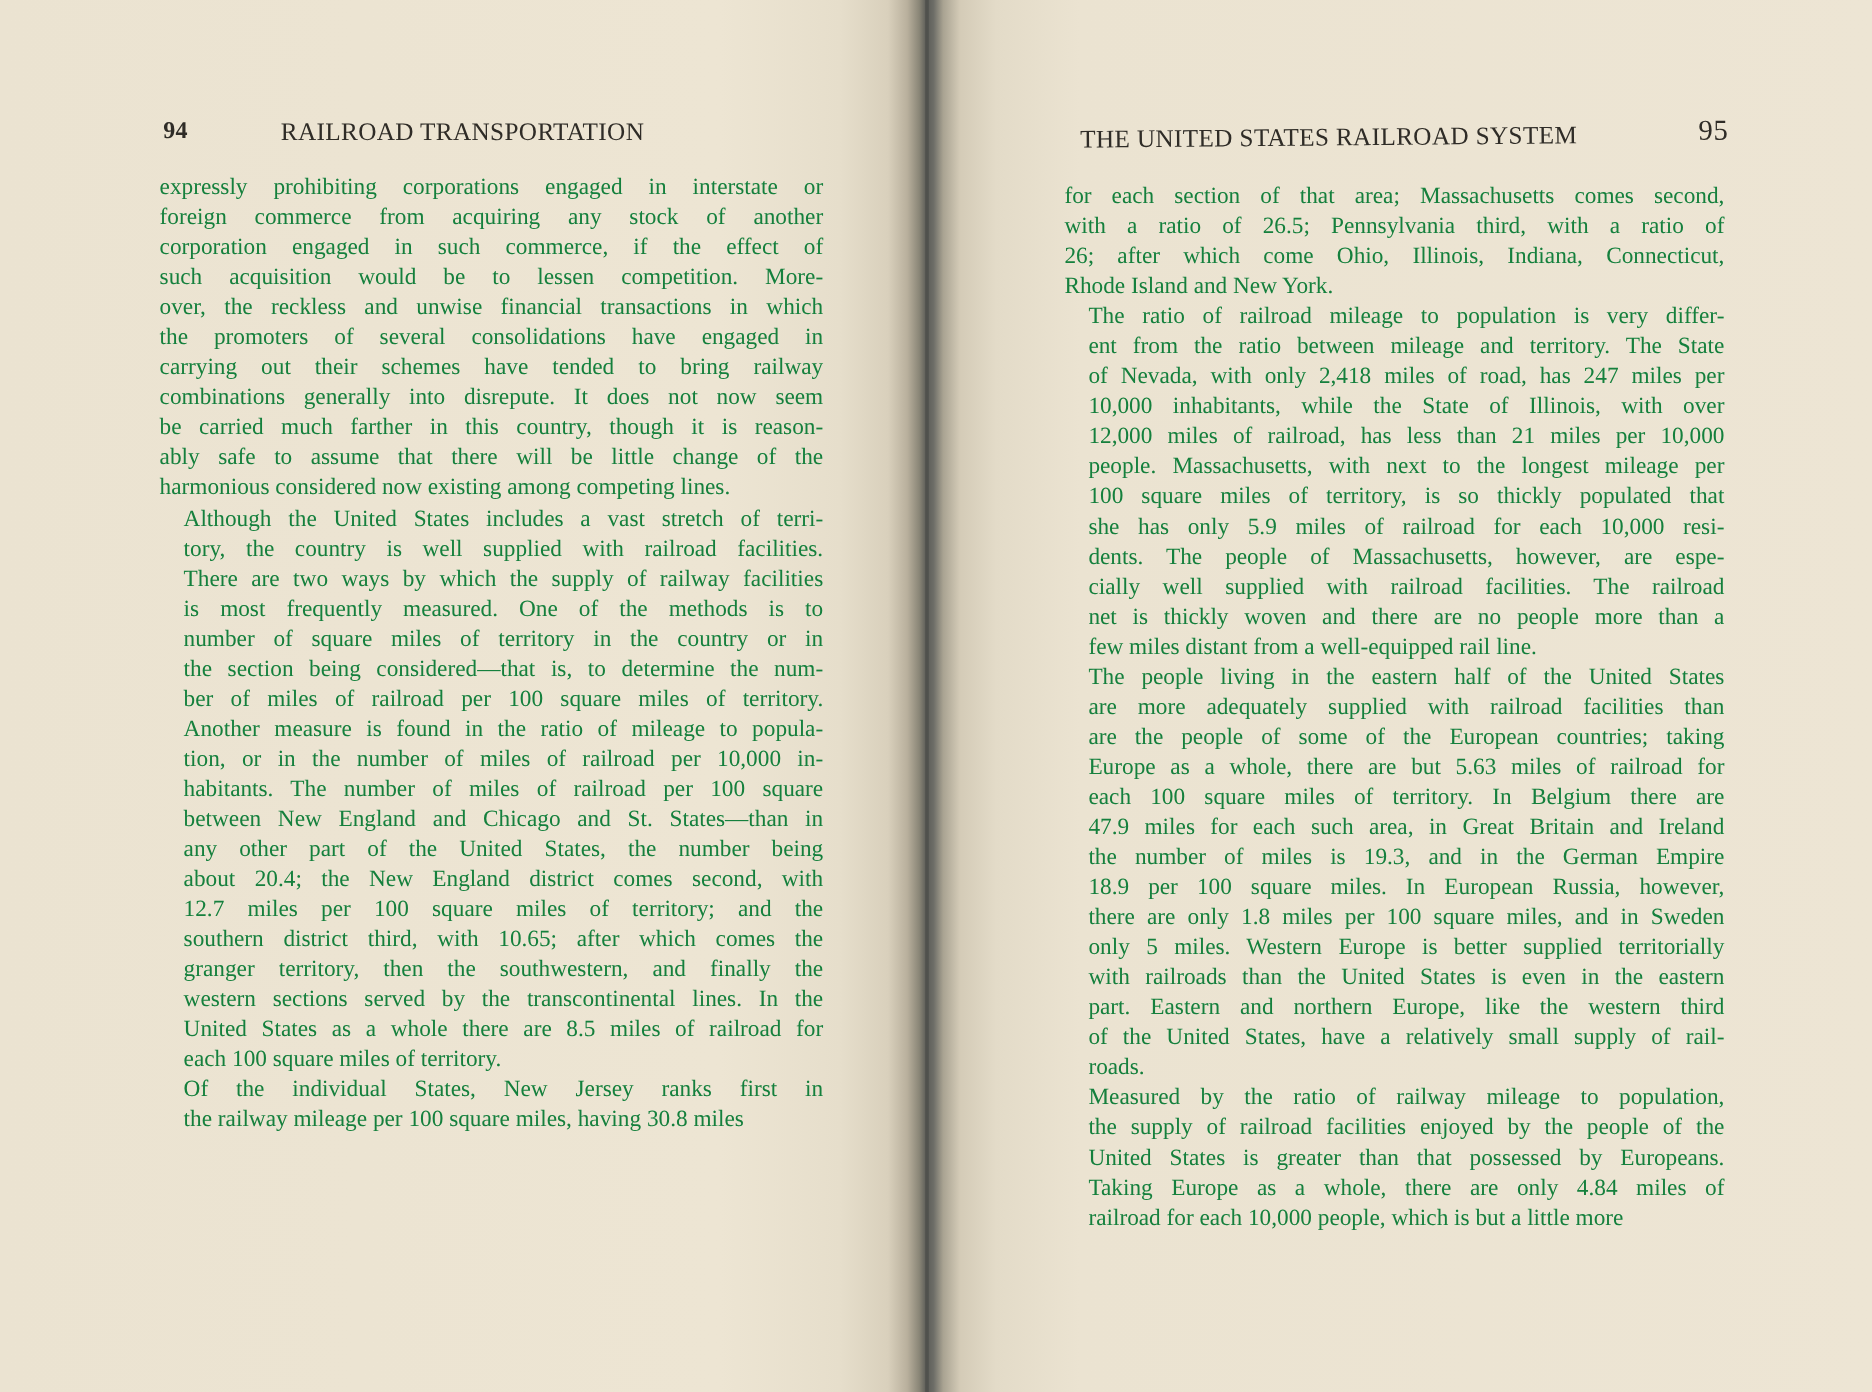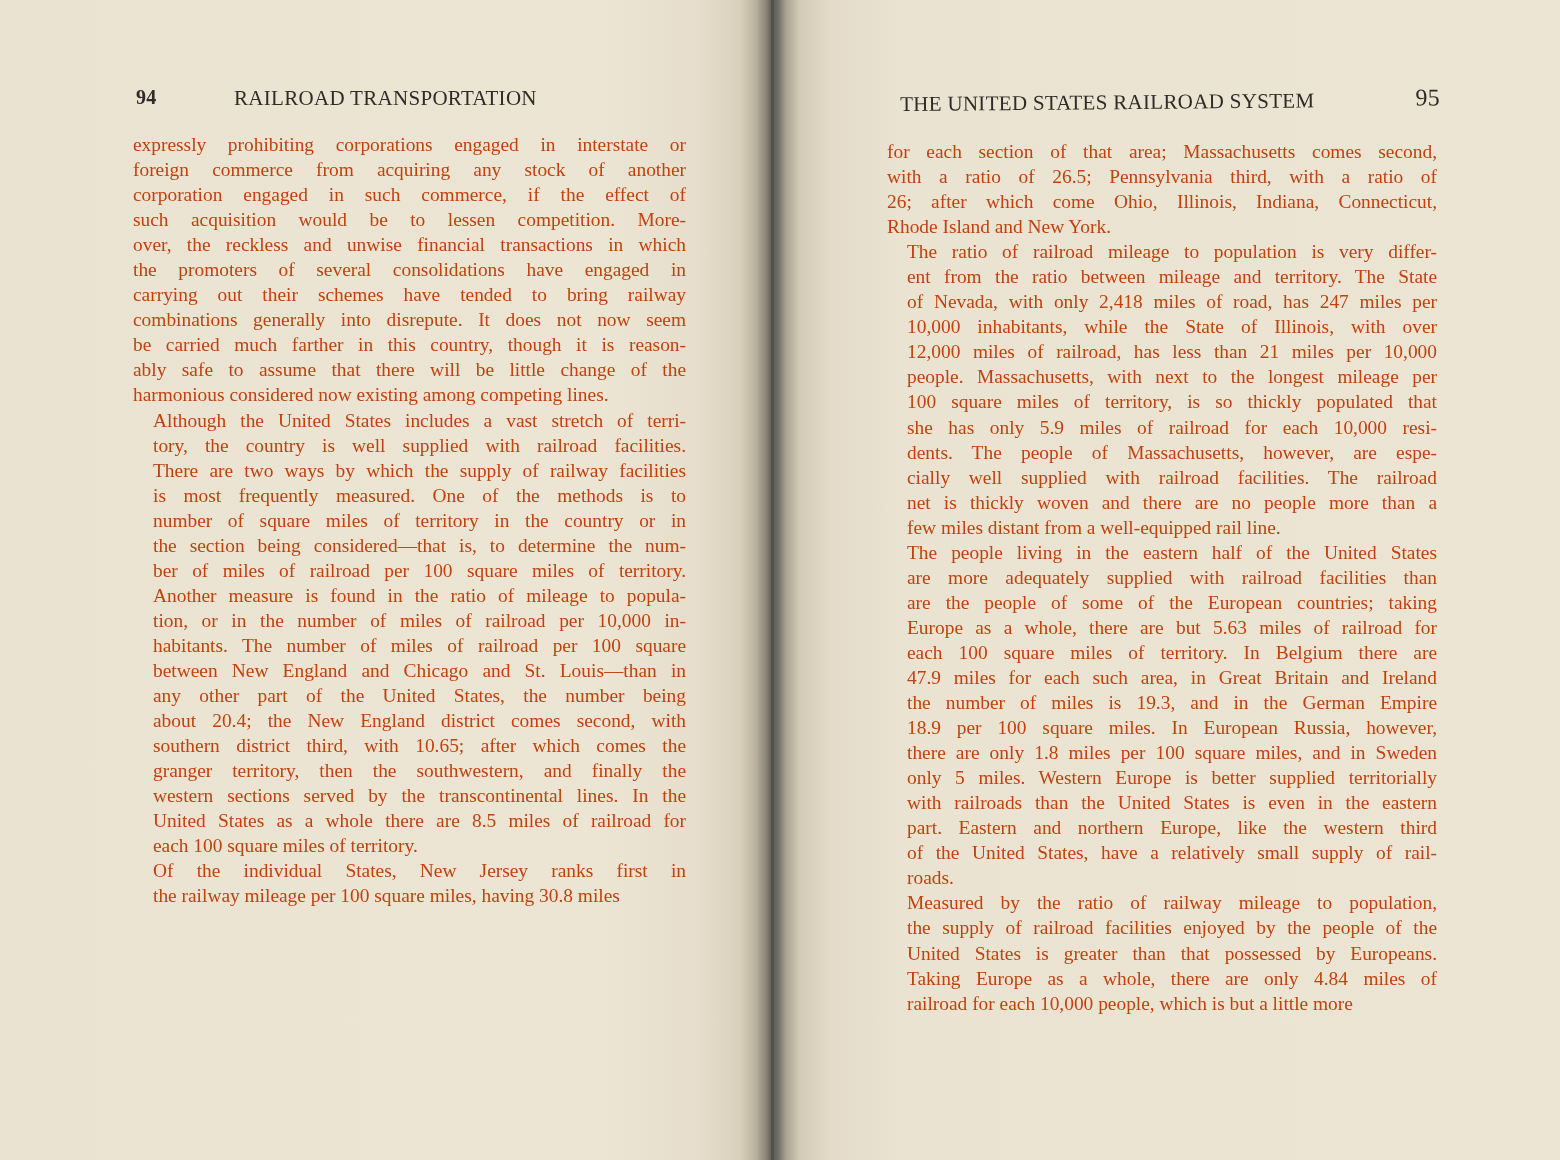--- a/index.html
+++ b/index.html
@@ -15,41 +15,41 @@
     background:
       linear-gradient(90deg,
         #ebe3d1 0px, #ede5d3 600px, #e6decb 700px, #d9d0bc 740px,
         #b9b09d 756px, #8a8677 766px, #5b5c57 772px, #6d6d67 778px,
         #a9a392 786px, #d4cbb7 800px, #e3dbc8 830px, #ebe3d1 900px, #ede5d4 1560px);
   }
   .gutter-line {
     position:absolute; left:771px; top:0; width:3px; height:1160px;
     background:#4c4d4a; opacity:.75;
   }
-  .page { position:absolute; top:0; height:1114px; }
+  .page { position:absolute; top:12px; height:1114px; }
   .page-left { left:0; width:760px; }
   .page-right { left:780px; width:780px; }
 
   .running-head {
     position:absolute; font-size:21px; letter-spacing:.3px; white-space:nowrap;
     color:#2f2c27;
   }
   .left-head { left:136px; top:86px; width:452px; }
   .left-head .folio { position:absolute; left:0; top:0; font-weight:bold; font-size:20px; }
   .left-head .title { position:absolute; left:98px; top:0; }
   .right-head { left:120px; top:92px; width:540px; transform:rotate(-0.5deg); transform-origin:left top; }
   .right-head .title { position:absolute; left:0; top:0; }
   .right-head .folio { position:absolute; right:0; top:-3px; font-weight:normal; font-size:24px; }
 
   .text-block {
     position:absolute;
     font-size:19.4px;
     line-height:25.05px;
     text-align:justify;
-    color:#c2410c;
+    color:#15803d;
     font-family:Liberation Serif, serif;
   }
   .left-text { left:133px; top:132px; width:553px; }
   .right-text { left:107px; top:139px; width:550px; }
   .text-block p { margin:0; }
   .text-block p.indent { text-indent:20px; }
   .text-block p .line { display:block; text-align:justify; text-align-last:justify; white-space:nowrap; }
   .text-block p .line.last { text-align-last:left; }
   .line { height:25.05px; overflow:visible; }
 </style>
@@ -82,23 +82,24 @@
         <span class="line">Although the United States includes a vast stretch of terri-</span>
         <span class="line">tory, the country is well supplied with railroad facilities.</span>
         <span class="line">There are two ways by which the supply of railway facilities</span>
         <span class="line">is most frequently measured. One of the methods is to</span>
         <span class="line">number of square miles of territory in the country or in</span>
         <span class="line">the section being considered—that is, to determine the num-</span>
         <span class="line">ber of miles of railroad per 100 square miles of territory.</span>
         <span class="line">Another measure is found in the ratio of mileage to popula-</span>
         <span class="line">tion, or in the number of miles of railroad per 10,000 in-</span>
         <span class="line">habitants. The number of miles of railroad per 100 square</span>
-        <span class="line">between New England and Chicago and St. Louis—than in</span>
+        <span class="line">between New England and Chicago and St. States—than in</span>
         <span class="line">any other part of the United States, the number being</span>
         <span class="line">about 20.4; the New England district comes second, with</span>
+        <span class="line">12.7 miles per 100 square miles of territory; and the</span>
         <span class="line">southern district third, with 10.65; after which comes the</span>
         <span class="line">granger territory, then the southwestern, and finally the</span>
         <span class="line">western sections served by the transcontinental lines. In the</span>
         <span class="line">United States as a whole there are 8.5 miles of railroad for</span>
         <span class="line last">each 100 square miles of territory.</span>
       </p>
       <p class="indent">
         <span class="line">Of the individual States, New Jersey ranks first in</span>
         <span class="line last">the railway mileage per 100 square miles, having 30.8 miles</span>
       </p>

